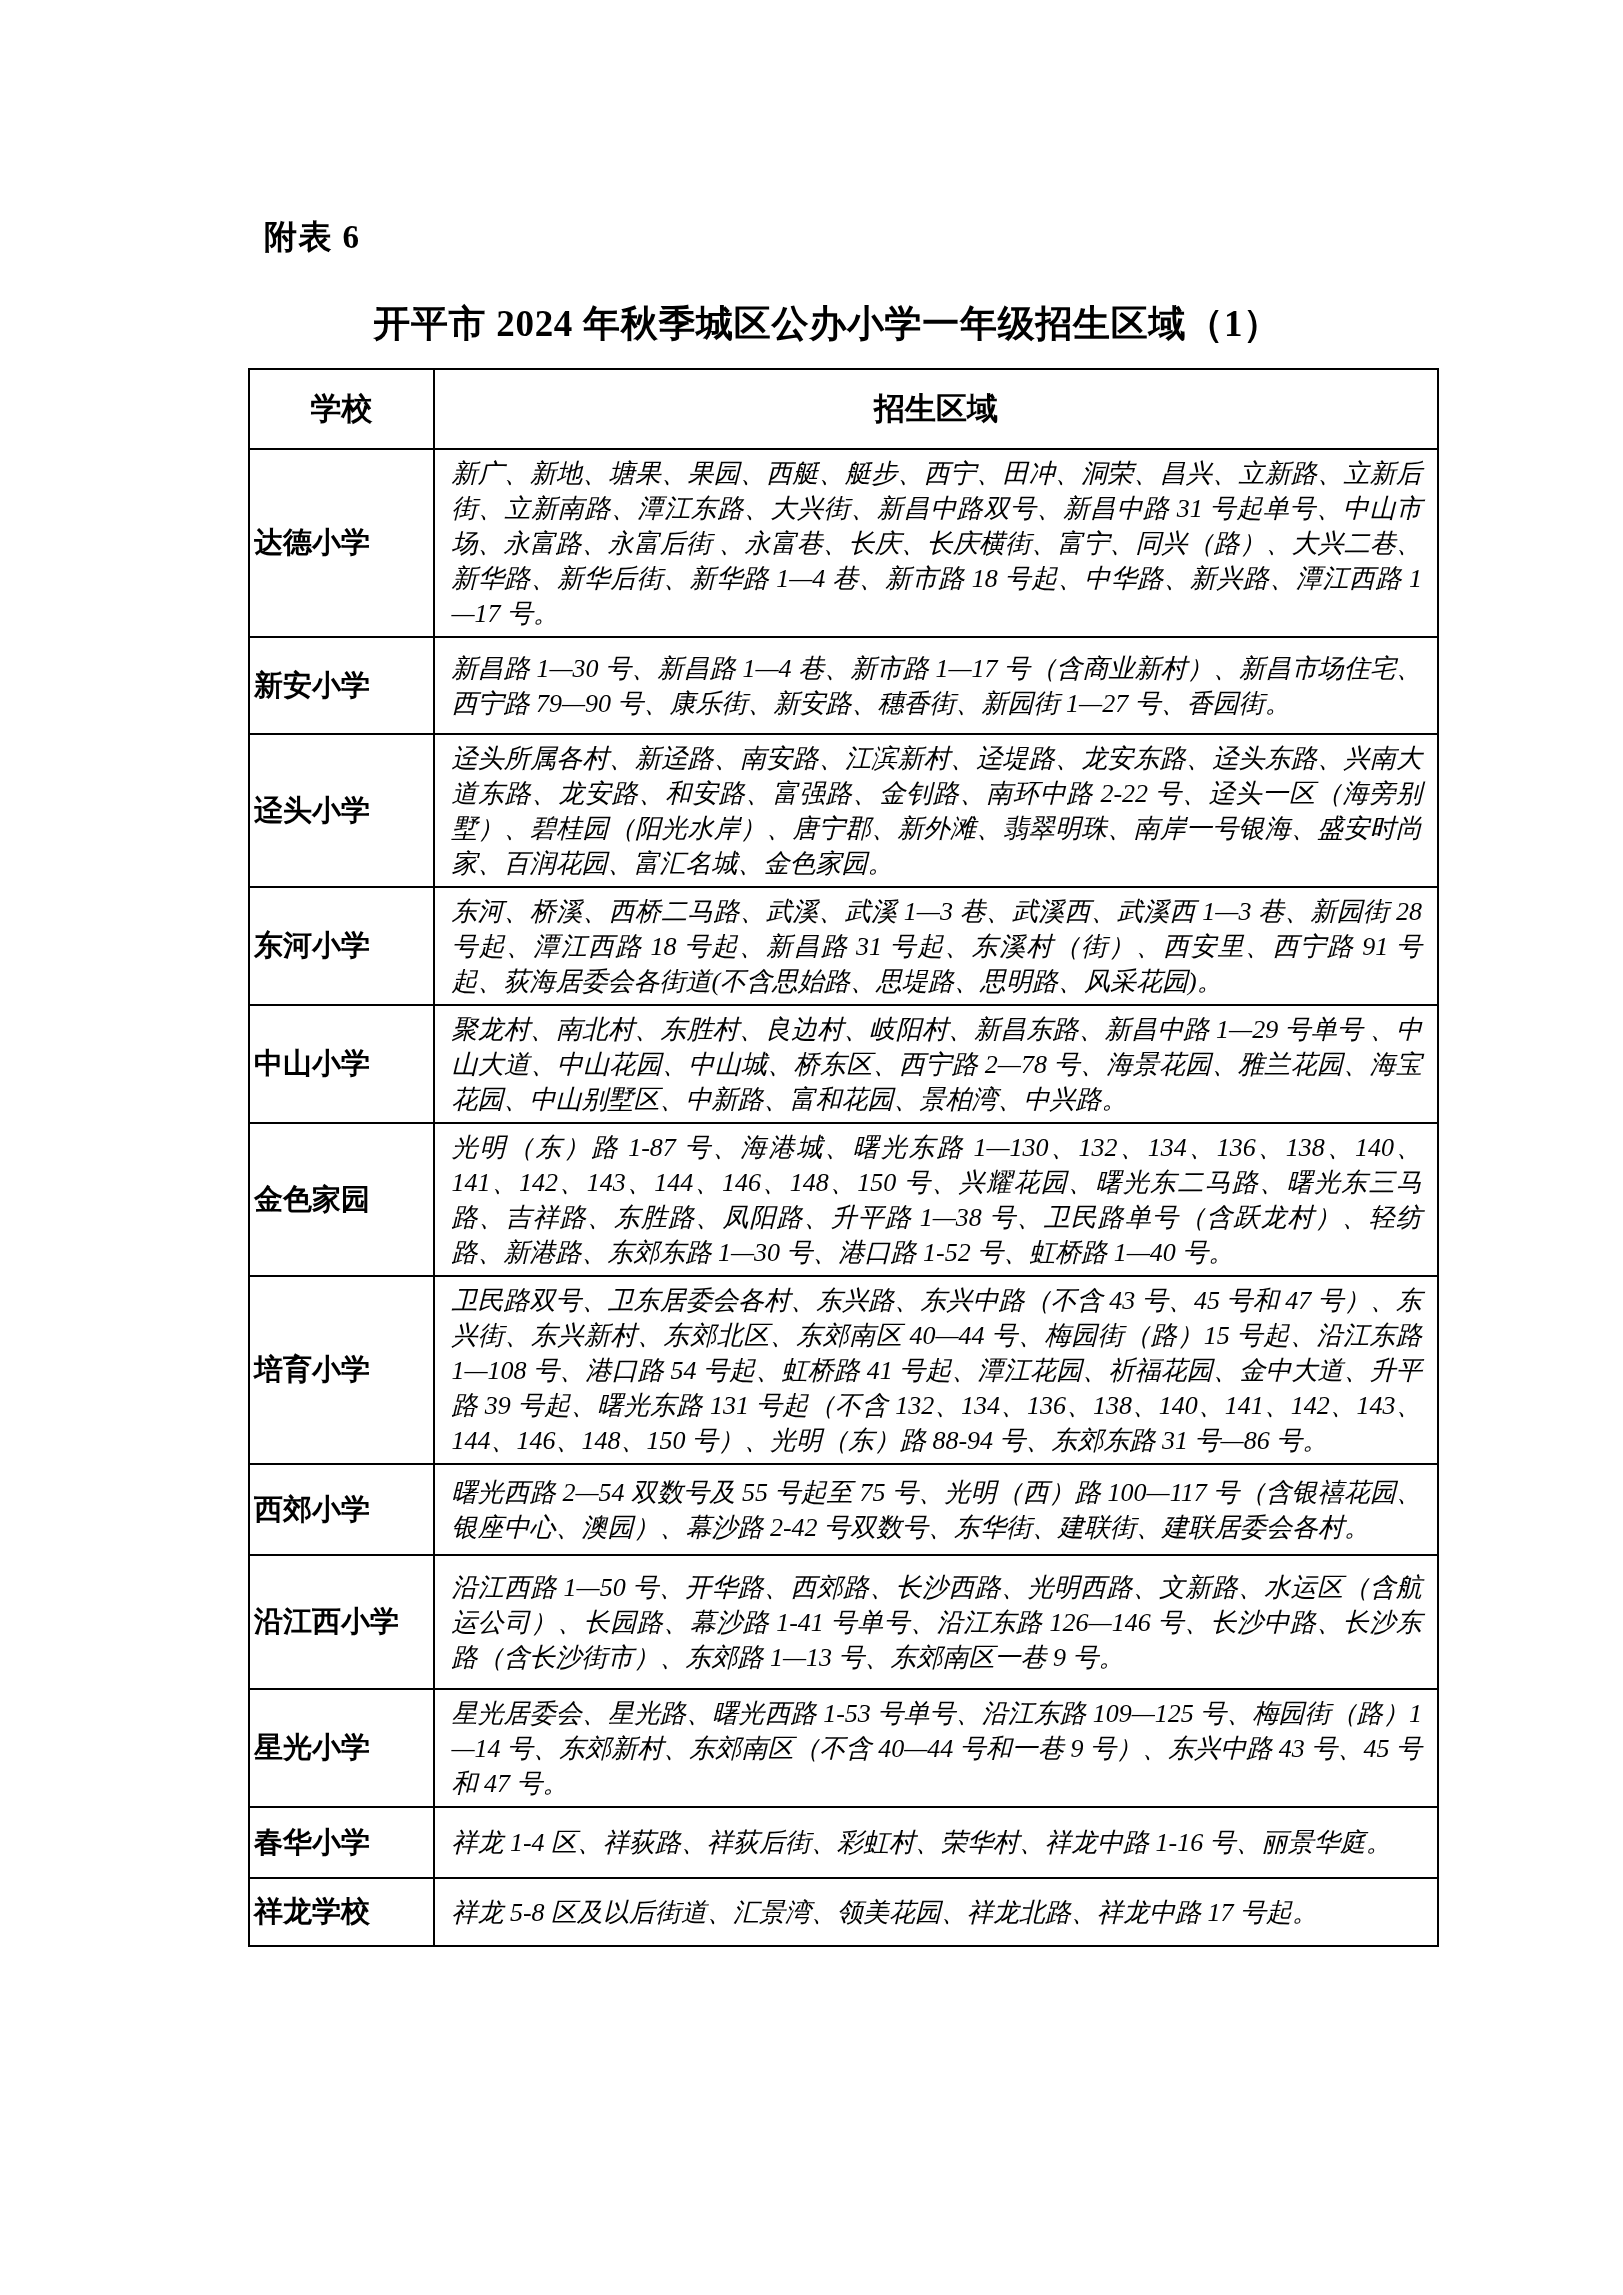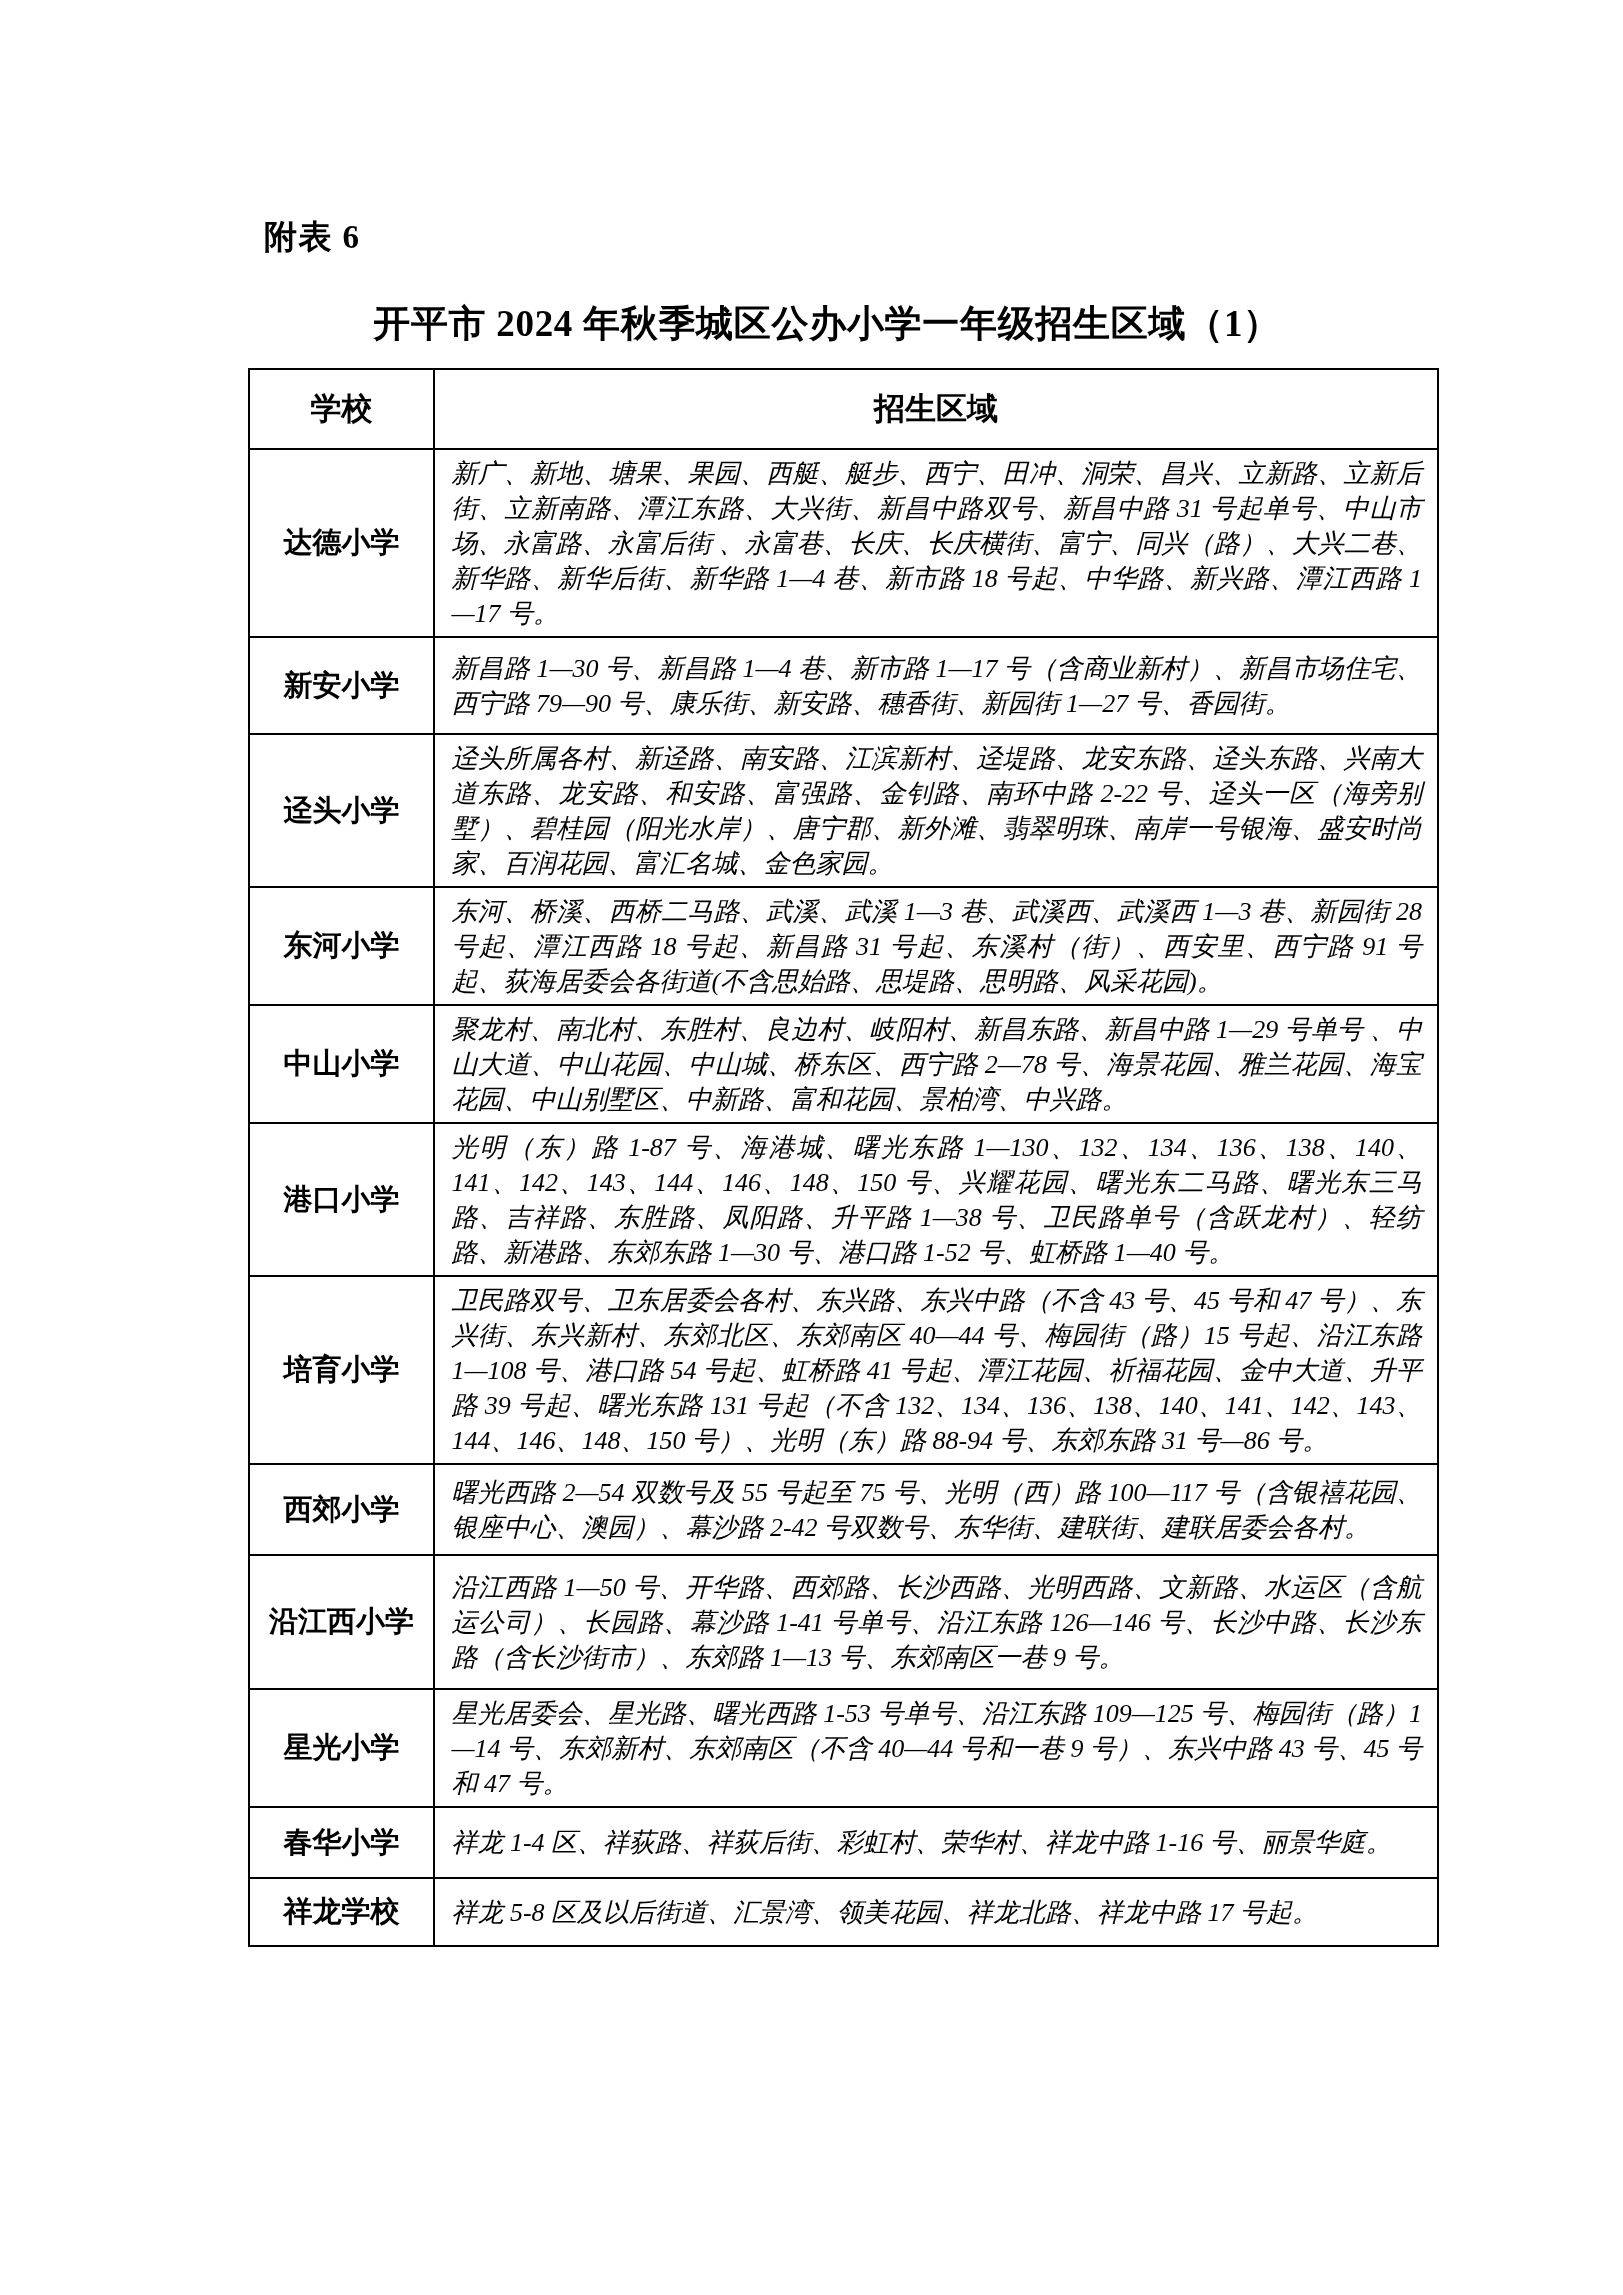--- a/index.html
+++ b/index.html
@@ -60,21 +60,21 @@
     font-weight: bold;
     font-size: 31px;
     text-align: center;
     height: 80px;
     background: #ffffff;
   }
   td.school-cell {
     font-family: "Liberation Sans", sans-serif;
     font-weight: bold;
     font-size: 29px;
-    text-align: center;
+    text-align: left;
     padding: 2.7px 4.1px;
   }
   td.district-cell {
     font-size: 26px;
     line-height: 35px;
     text-align: justify;
     padding: 5.5px 15px 5.5px 16.4px;
     font-family: "Liberation Serif", serif;
     font-style: italic;
   }
@@ -124,21 +124,21 @@
       </tr>
       <tr class="h156">
         <td class="school-cell">东河小学</td>
         <td class="district-cell">东河、桥溪、西桥二马路、武溪、武溪 1—3 巷、武溪西、武溪西 1—3 巷、新园街 28 号起、潭江西路 18 号起、新昌路 31 号起、东溪村（街）、西安里、西宁路 91 号起、荻海居委会各街道(不含思始路、思堤路、思明路、风采花园)。</td>
       </tr>
       <tr class="h156">
         <td class="school-cell">中山小学</td>
         <td class="district-cell">聚龙村、南北村、东胜村、良边村、岐阳村、新昌东路、新昌中路 1—29 号单号 、中山大道、中山花园、中山城、桥东区、西宁路 2—78 号、海景花园、雅兰花园、海宝花园、中山别墅区、中新路、富和花园、景柏湾、中兴路。</td>
       </tr>
       <tr class="h214">
-        <td class="school-cell">港口小学</td>
+        <td class="school-cell">金色家园</td>
         <td class="district-cell">光明（东）路 1-87 号、海港城、曙光东路 1—130、132、134、136、138、140、141、142、143、144、146、148、150 号、兴耀花园、曙光东二马路、曙光东三马路、吉祥路、东胜路、凤阳路、升平路 1—38 号、卫民路单号（含跃龙村）、轻纺路、新港路、东郊东路 1—30 号、港口路 1-52 号、虹桥路 1—40 号。</td>
       </tr>
       <tr class="h262">
         <td class="school-cell">培育小学</td>
         <td class="district-cell">卫民路双号、卫东居委会各村、东兴路、东兴中路（不含 43 号、45 号和 47 号）、东兴街、东兴新村、东郊北区、东郊南区 40—44 号、梅园街（路）15 号起、沿江东路 1—108 号、港口路 54 号起、虹桥路 41 号起、潭江花园、祈福花园、金中大道、升平路 39 号起、曙光东路 131 号起（不含 132、134、136、138、140、141、142、143、144、146、148、150 号）、光明（东）路 88-94 号、东郊东路 31 号—86 号。</td>
       </tr>
       <tr class="h134">
         <td class="school-cell">西郊小学</td>
         <td class="district-cell">曙光西路 2—54 双数号及 55 号起至 75 号、光明（西）路 100—117 号（含银禧花园、银座中心、澳园）、幕沙路 2-42 号双数号、东华街、建联街、建联居委会各村。</td>
       </tr>

